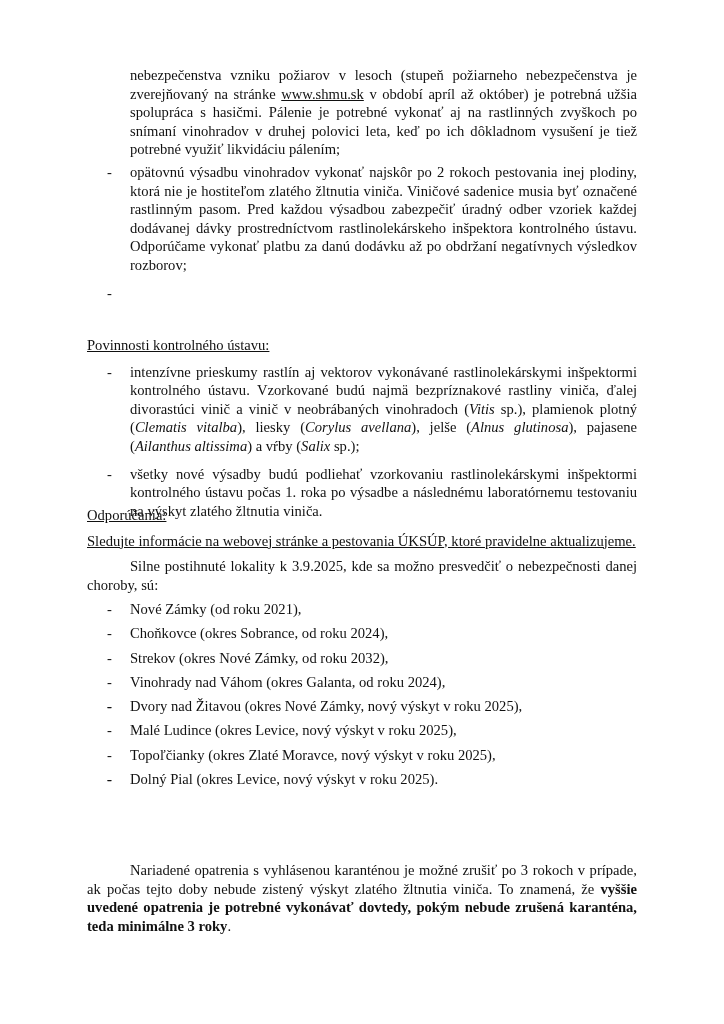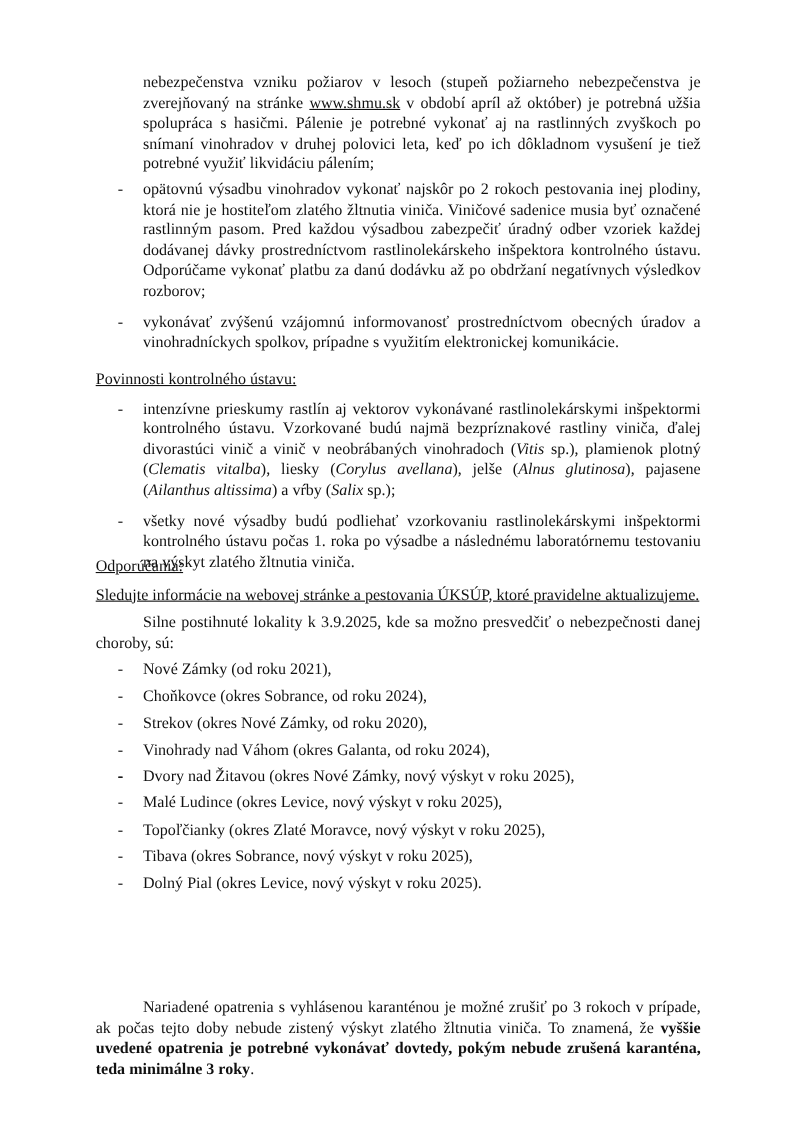--- a/index.html
+++ b/index.html
@@ -30,21 +30,20 @@
     <span>nebezpečenstva vzniku požiarov v lesoch (stupeň požiarneho nebezpečenstva je zverejňovaný na stránke </span><span class="u">www.shmu.sk</span><span> v období apríl až október) je potrebná užšia spolupráca s hasičmi. Pálenie je potrebné vykonať aj na rastlinných zvyškoch po snímaní vinohradov v druhej polovici leta, keď po ich dôkladnom vysušení je tiež potrebné využiť likvidáciu pálením;</span>
   </div>
 
   <div class="block" style="top:163px;">
     <div class="item j" style="margin-bottom:9px;">
       <span class="dash">-</span>
       <span>opätovnú výsadbu vinohradov vykonať najskôr po 2 rokoch pestovania inej plodiny, ktorá nie je hostiteľom zlatého žltnutia viniča. Viničové sadenice musia byť označené rastlinným pasom. Pred každou výsadbou zabezpečiť úradný odber vzoriek každej dodávanej dávky prostredníctvom rastlinolekárskeho inšpektora kontrolného ústavu. Odporúčame vykonať platbu za danú dodávku až po obdržaní negatívnych výsledkov rozborov;</span>
     </div>
     <div class="item j">
       <span class="dash">-</span>
-      <span>vykonávať zvýšenú vzájomnú informovanosť prostredníctvom obecných úradov a vinohradníckych spolkov, prípadne s využitím elektronickej komunikácie.</span>
     </div>
   </div>
 
   <div class="block" style="top:336px;">
     <p class="u" style="margin-bottom:8px;">Povinnosti kontrolného ústavu:</p>
     <div class="item j" style="margin-bottom:9px;">
       <span class="dash">-</span>
       <span>intenzívne prieskumy rastlín aj vektorov vykonávané rastlinolekárskymi inšpektormi kontrolného ústavu. Vzorkované budú najmä bezpríznakové rastliny viniča, ďalej divorastúci vinič a vinič v neobrábaných vinohradoch (</span><i>Vitis</i><span> sp.), plamienok plotný (</span><i>Clematis vitalba</i><span>), liesky (</span><i>Corylus avellana</i><span>), jelše (</span><i>Alnus glutinosa</i><span>), pajasene (</span><i>Ailanthus altissima</i><span>) a vŕby (</span><i>Salix</i><span> sp.);</span>
     </div>
     <div class="item j">
@@ -55,27 +54,27 @@
 
   <div class="block" style="top:506px;">
     <p class="u" style="margin-bottom:7px;">Odporúčania:</p>
     <p class="u" style="margin-bottom:7px;">Sledujte informácie na webovej stránke a pestovania ÚKSÚP, ktoré pravidelne aktualizujeme.</p>
     <p class="j indent">Silne postihnuté lokality k 3.9.2025, kde sa možno presvedčiť o nebezpečnosti danej choroby, sú:</p>
   </div>
 
   <div class="block" style="top:597px; line-height:24.3px;">
     <div class="item"><span class="dash">-</span><span>Nové Zámky (od roku 2021),</span></div>
     <div class="item"><span class="dash">-</span><span>Choňkovce (okres Sobrance, od roku 2024),</span></div>
-    <div class="item"><span class="dash">-</span><span>Strekov (okres Nové Zámky, od roku 2020),</span></div>
+    <div class="item"><span class="dash">-</span><span>Strekov (okres Nové Zámky, od roku 2032),</span></div>
     <div class="item"><span class="dash">-</span><span>Vinohrady nad Váhom (okres Galanta, od roku 2024),</span></div>
     <div class="item"><span class="dash">-</span></div>
     <div class="item"><span class="dash">-</span><span>Dvory nad Žitavou (okres Nové Zámky, nový výskyt v roku 2025),</span></div>
     <div class="item"><span class="dash">-</span><span>Malé Ludince (okres Levice, nový výskyt v roku 2025),</span></div>
     <div class="item"><span class="dash">-</span><span>Topoľčianky (okres Zlaté Moravce, nový výskyt v roku 2025),</span></div>
-    <div class="item"><span class="dash">-</span><span>Tibava (okres Sobrance, nový výskyt v roku 2025),</span></div>
+    <div class="item"><span class="dash">-</span></div>
     <div class="item"><span class="dash">-</span><span>Dolný Pial (okres Levice, nový výskyt v roku 2025).</span></div>
   </div>
 
-  <div class="block j indent" style="top:907px;">
+  <div class="block j indent" style="top:861px;">
     <span>Nariadené opatrenia s vyhlásenou karanténou je možné zrušiť po 3 rokoch v prípade, ak počas tejto doby nebude zistený výskyt zlatého žltnutia viniča. To znamená, že </span><b>vyššie uvedené opatrenia je potrebné vykonávať dovtedy, pokým nebude zrušená karanténa, teda minimálne 3 roky</b><span>.</span>
   </div>
 
 </div>
 
 </body></html>

